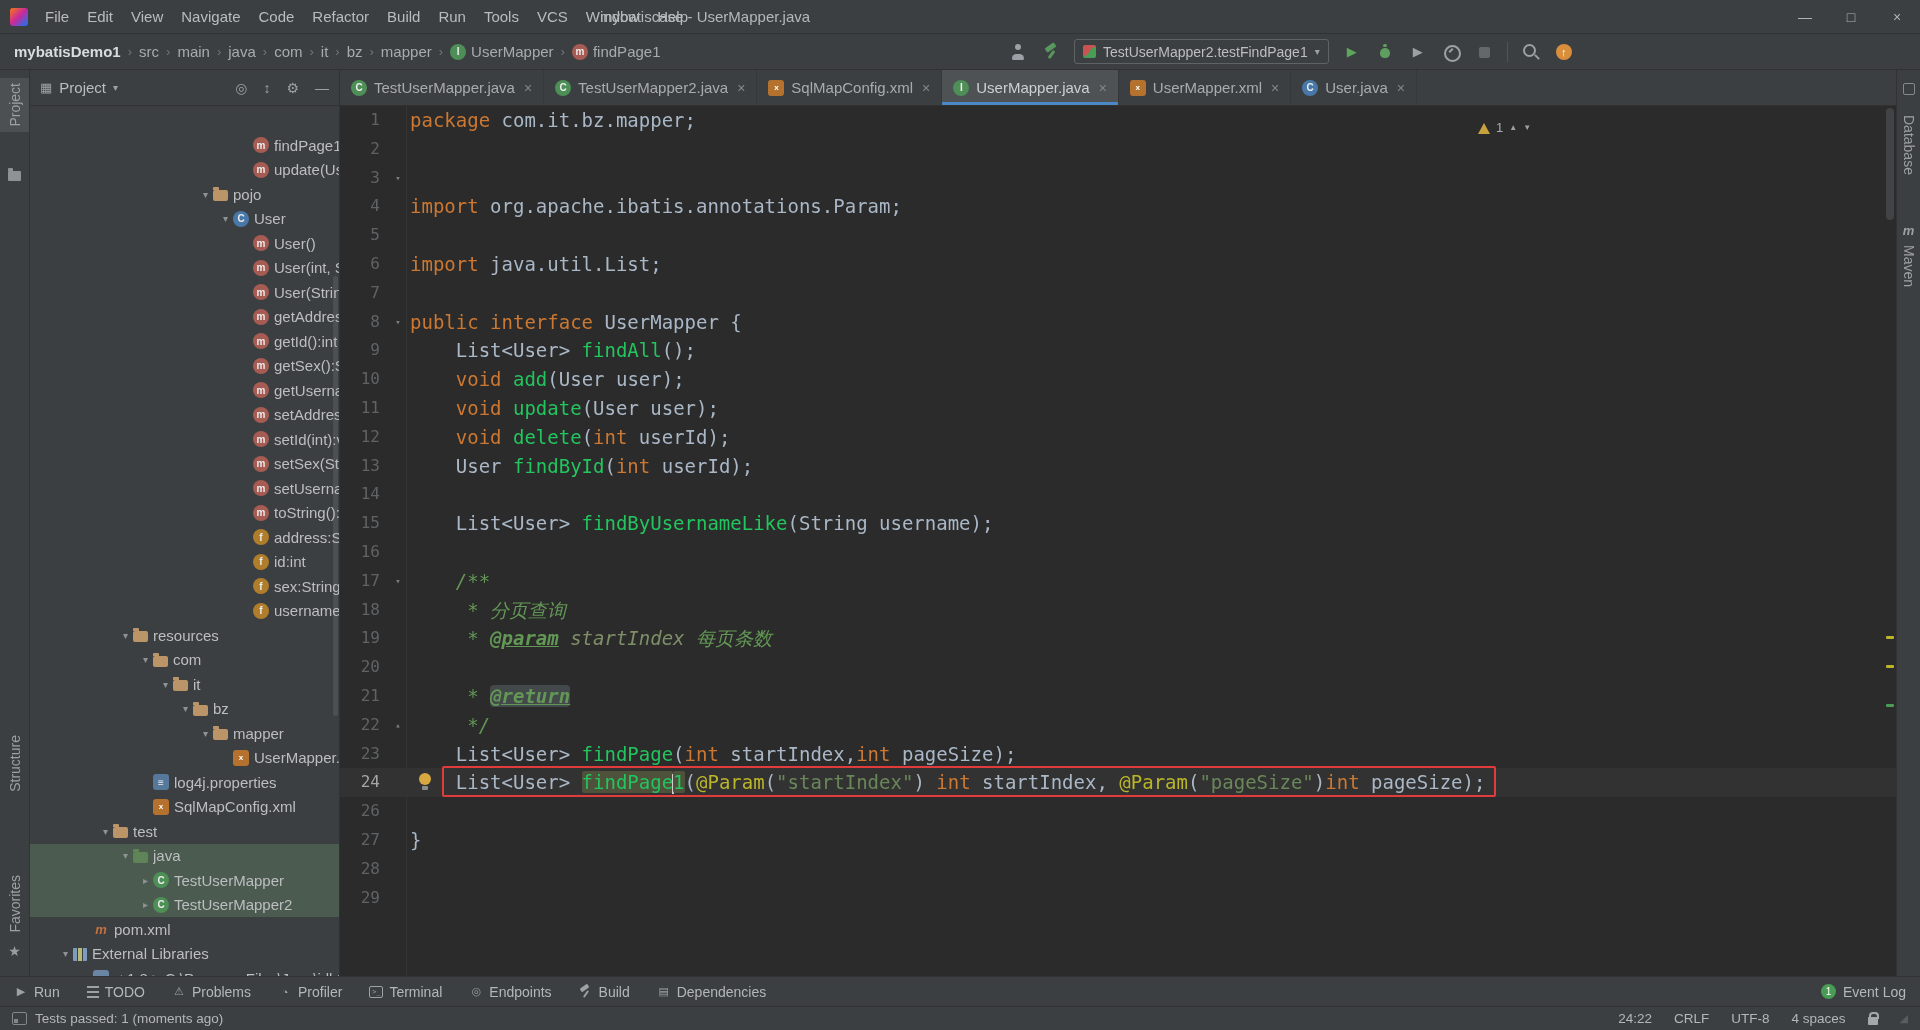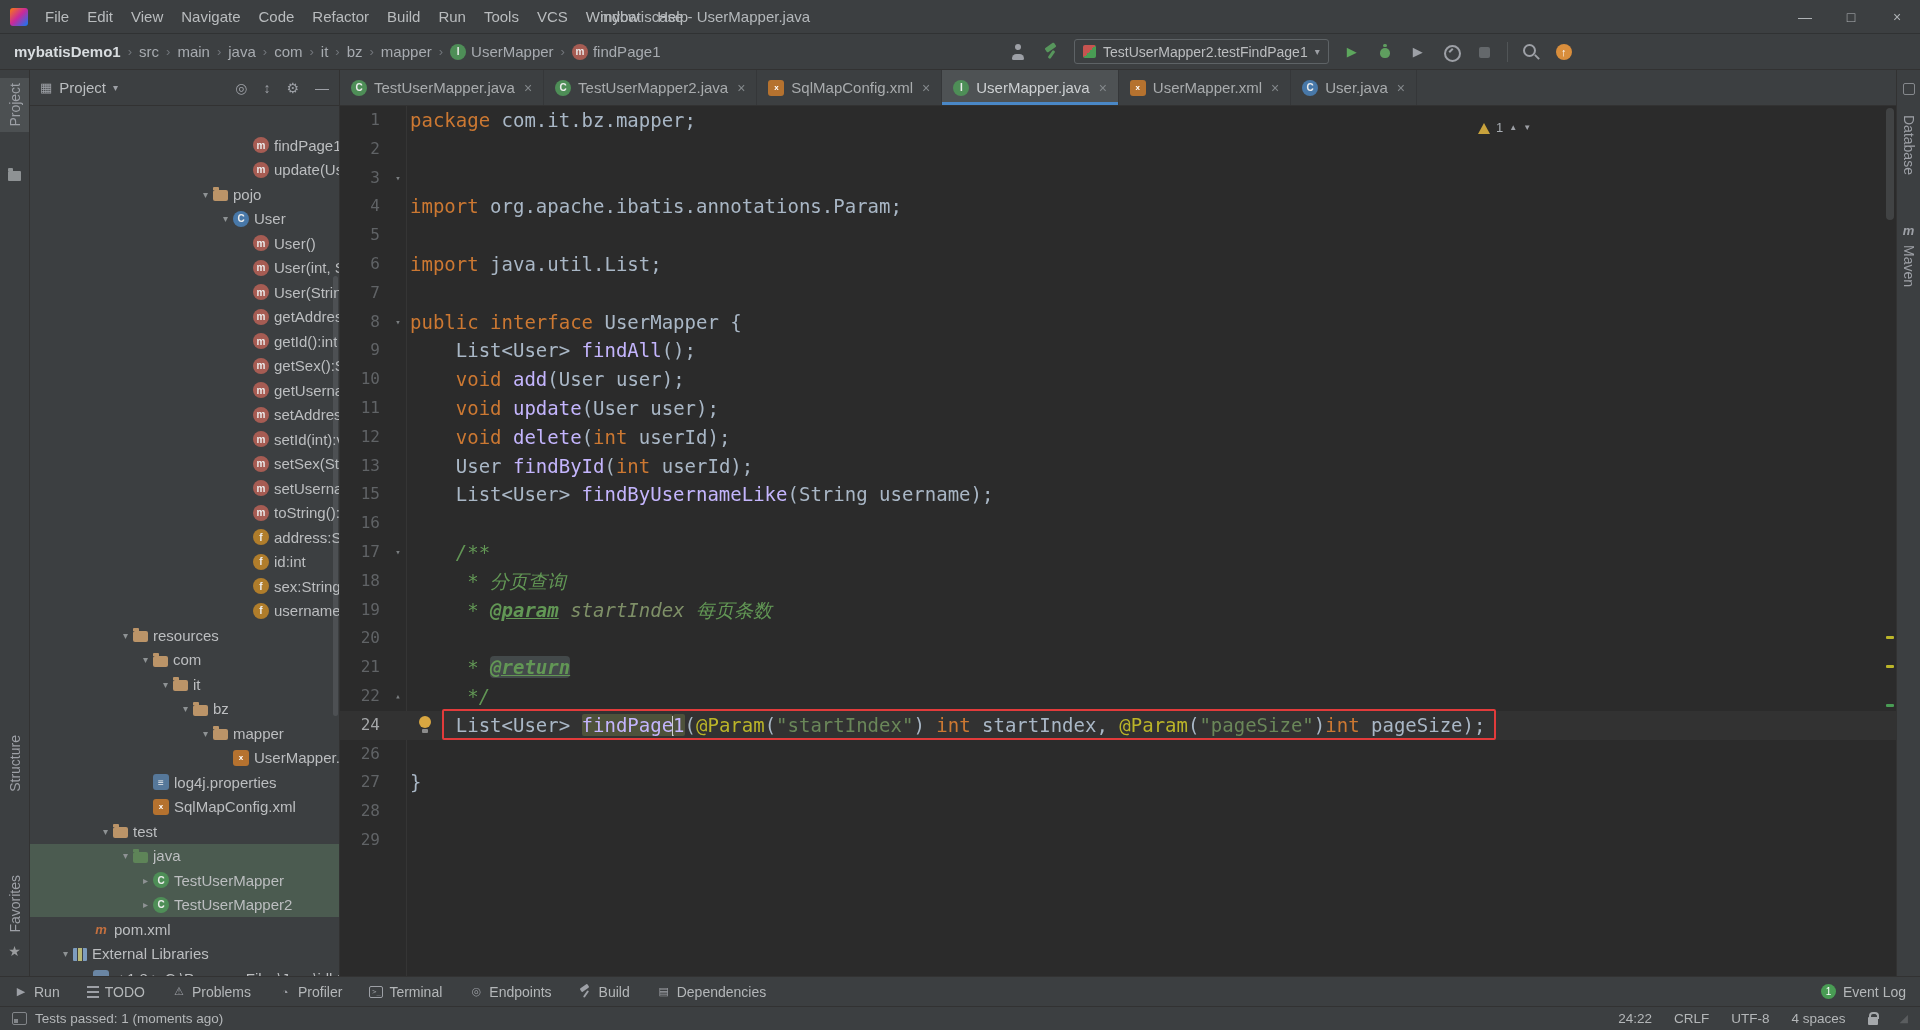--- a/index.html
+++ b/index.html
@@ -131,21 +131,21 @@
     font-family:"DejaVu Sans Mono", monospace; font-size:19px; line-height:28.8px; }
   .gutter-sep { position:absolute; left:66px; top:0; bottom:0; width:1px; background:#353535; }
   .line { display:flex; height:28.8px; position:relative; }
   .line.current { background:#323232; }
   .gutter { flex:0 0 66px; text-align:right; padding-right:26px; font-size:16px; color:#606366; }
   .line.current .gutter { color:#A4A6A8; }
   .fold { position:absolute; left:51px; top:0; width:14px; font-size:9px; color:#7A7E80; text-align:center; }
   .code { white-space:pre; padding-left:4px; }
   .s-k { color:#CC7832; }
   .s-p { color:#A9B7C6; }
-  .s-m { color:#c4b5fd; }
+  .s-m { color:#22c55e; }
   .s-d { color:#629755; font-style:italic; }
   .s-t { color:#629755; font-style:italic; font-weight:bold; text-decoration:underline; }
   .s-v { color:#7E8F67; font-style:italic; }
   .s-str { color:#6A8759; }
   .s-a { color:#BBB529; }
   .s-hl { background:#4E523B; border-radius:2px; }
   .s-hlret { background:#43494A; border-radius:4px; }
   .s-caret { display:inline-block; width:2px; height:20px; background:#D0D0D0;
     vertical-align:middle; margin:0 -1px; }
   .redbox { position:absolute; left:102px; top:-2px; width:1054px; height:31px;
@@ -602,20 +602,24 @@
           </div>
           <div class="line">
             <span class="gutter">12</span>
             <span class="code"><span class="s-p">    </span><span class="s-k">void</span><span class="s-p"> </span><span class="s-m">delete</span><span class="s-p">(</span><span class="s-k">int</span><span class="s-p"> userId);</span></span>
           </div>
           <div class="line">
             <span class="gutter">13</span>
             <span class="code"><span class="s-p">    User </span><span class="s-m">findById</span><span class="s-p">(</span><span class="s-k">int</span><span class="s-p"> userId);</span></span>
           </div>
           <div class="line">
+            <span class="gutter">14</span>
+            <span class="code"></span>
+          </div>
+          <div class="line">
             <span class="gutter">15</span>
             <span class="code"><span class="s-p">    List&lt;User&gt; </span><span class="s-m">findByUsernameLike</span><span class="s-p">(String username);</span></span>
           </div>
           <div class="line">
             <span class="gutter">16</span>
             <span class="code"></span>
           </div>
           <div class="line">
             <span class="gutter">17</span>
             <span class="fold">▾</span>
@@ -633,20 +637,24 @@
             <span class="gutter">20</span>
           </div>
           <div class="line">
             <span class="gutter">21</span>
             <span class="code"><span class="s-d">     * </span><span class="s-t s-hlret">@return</span></span>
           </div>
           <div class="line">
             <span class="gutter">22</span>
             <span class="fold">▴</span>
             <span class="code"><span class="s-d">     */</span></span>
+          </div>
+          <div class="line">
+            <span class="gutter">23</span>
+            <span class="code"><span class="s-p">    List&lt;User&gt; </span><span class="s-m">findPage</span><span class="s-p">(</span><span class="s-k">int</span><span class="s-p"> startIndex,</span><span class="s-k">int</span><span class="s-p"> pageSize);</span></span>
           </div>
           <div class="line current">
             <span class="gutter">24</span>
             <span class="code"><span class="s-p">    List&lt;User&gt; </span><span class="s-m s-hl">findPage</span><span class="s-caret"></span><span class="s-m s-hl">1</span><span class="s-p">(</span><span class="s-a">@Param</span><span class="s-p">(</span><span class="s-str">"startIndex"</span><span class="s-p">) </span><span class="s-k">int</span><span class="s-p"> startIndex, </span><span class="s-a">@Param</span><span class="s-p">(</span><span class="s-str">"pageSize"</span><span class="s-p">)</span><span class="s-k">int</span><span class="s-p"> pageSize);</span></span>
             <div class="redbox"></div>
             <div class="bulb"></div>
           </div>
           <div class="line">
             <span class="gutter">26</span>
             <span class="code"></span>

